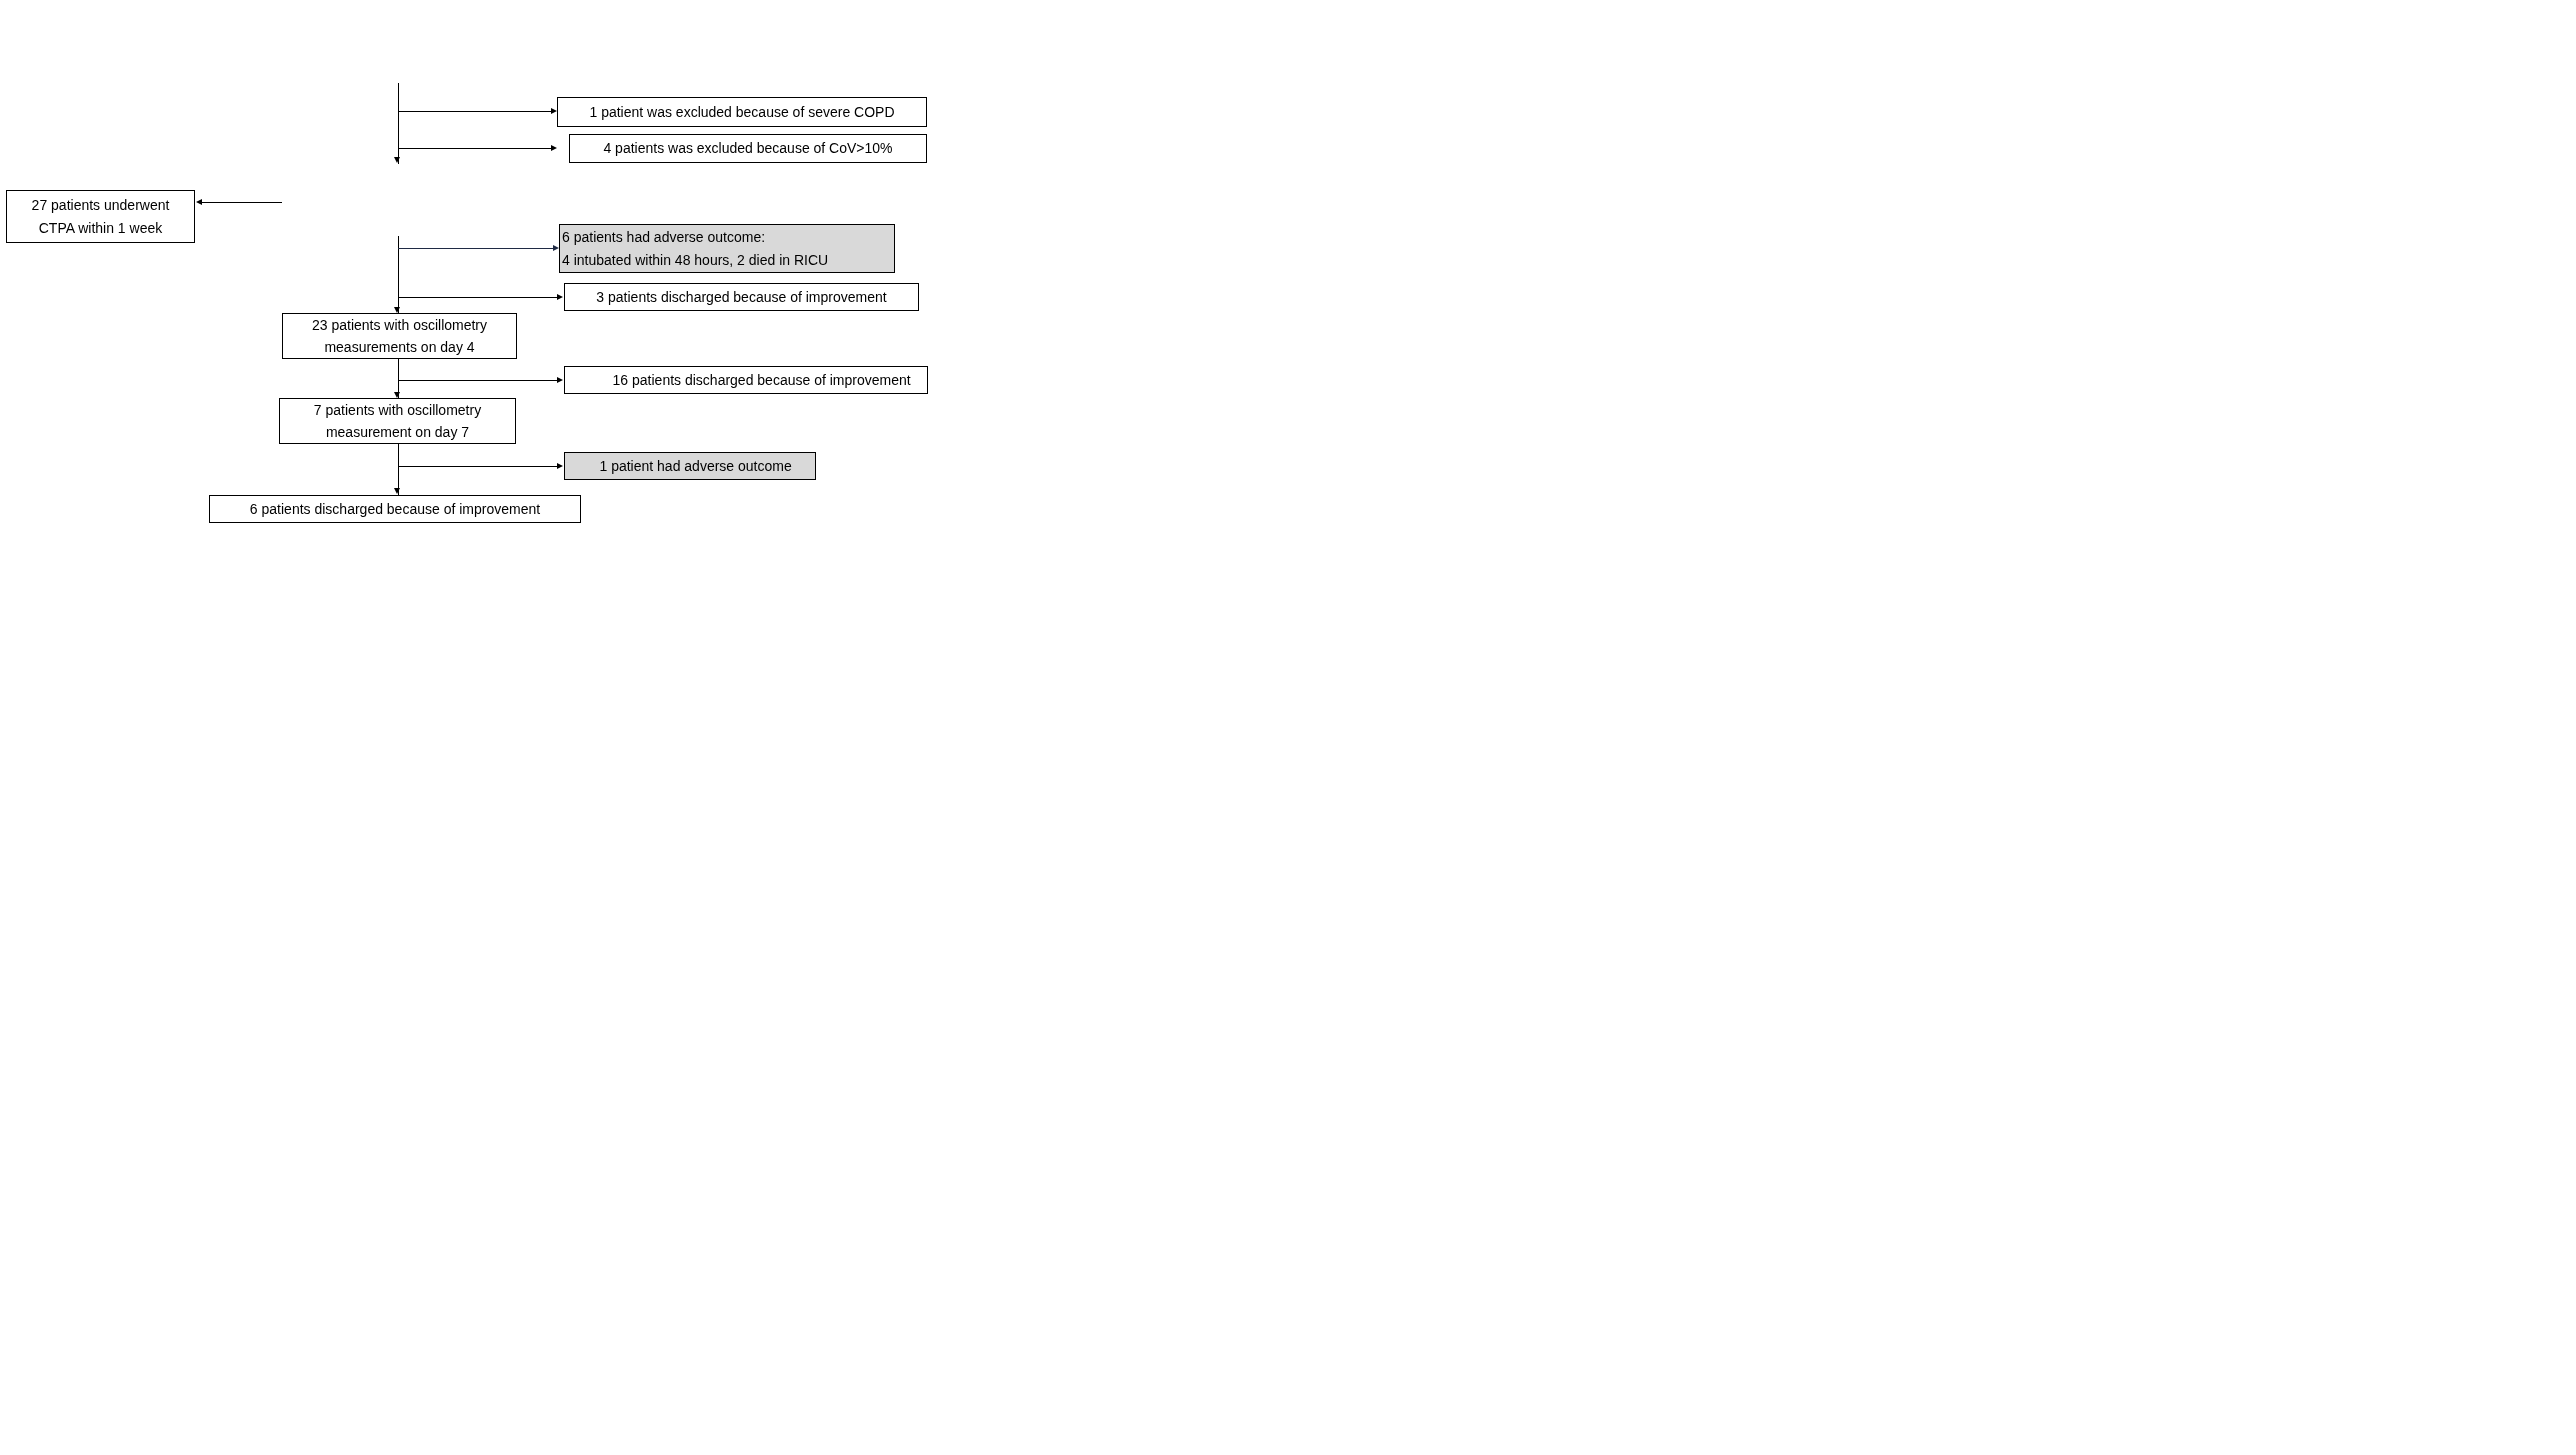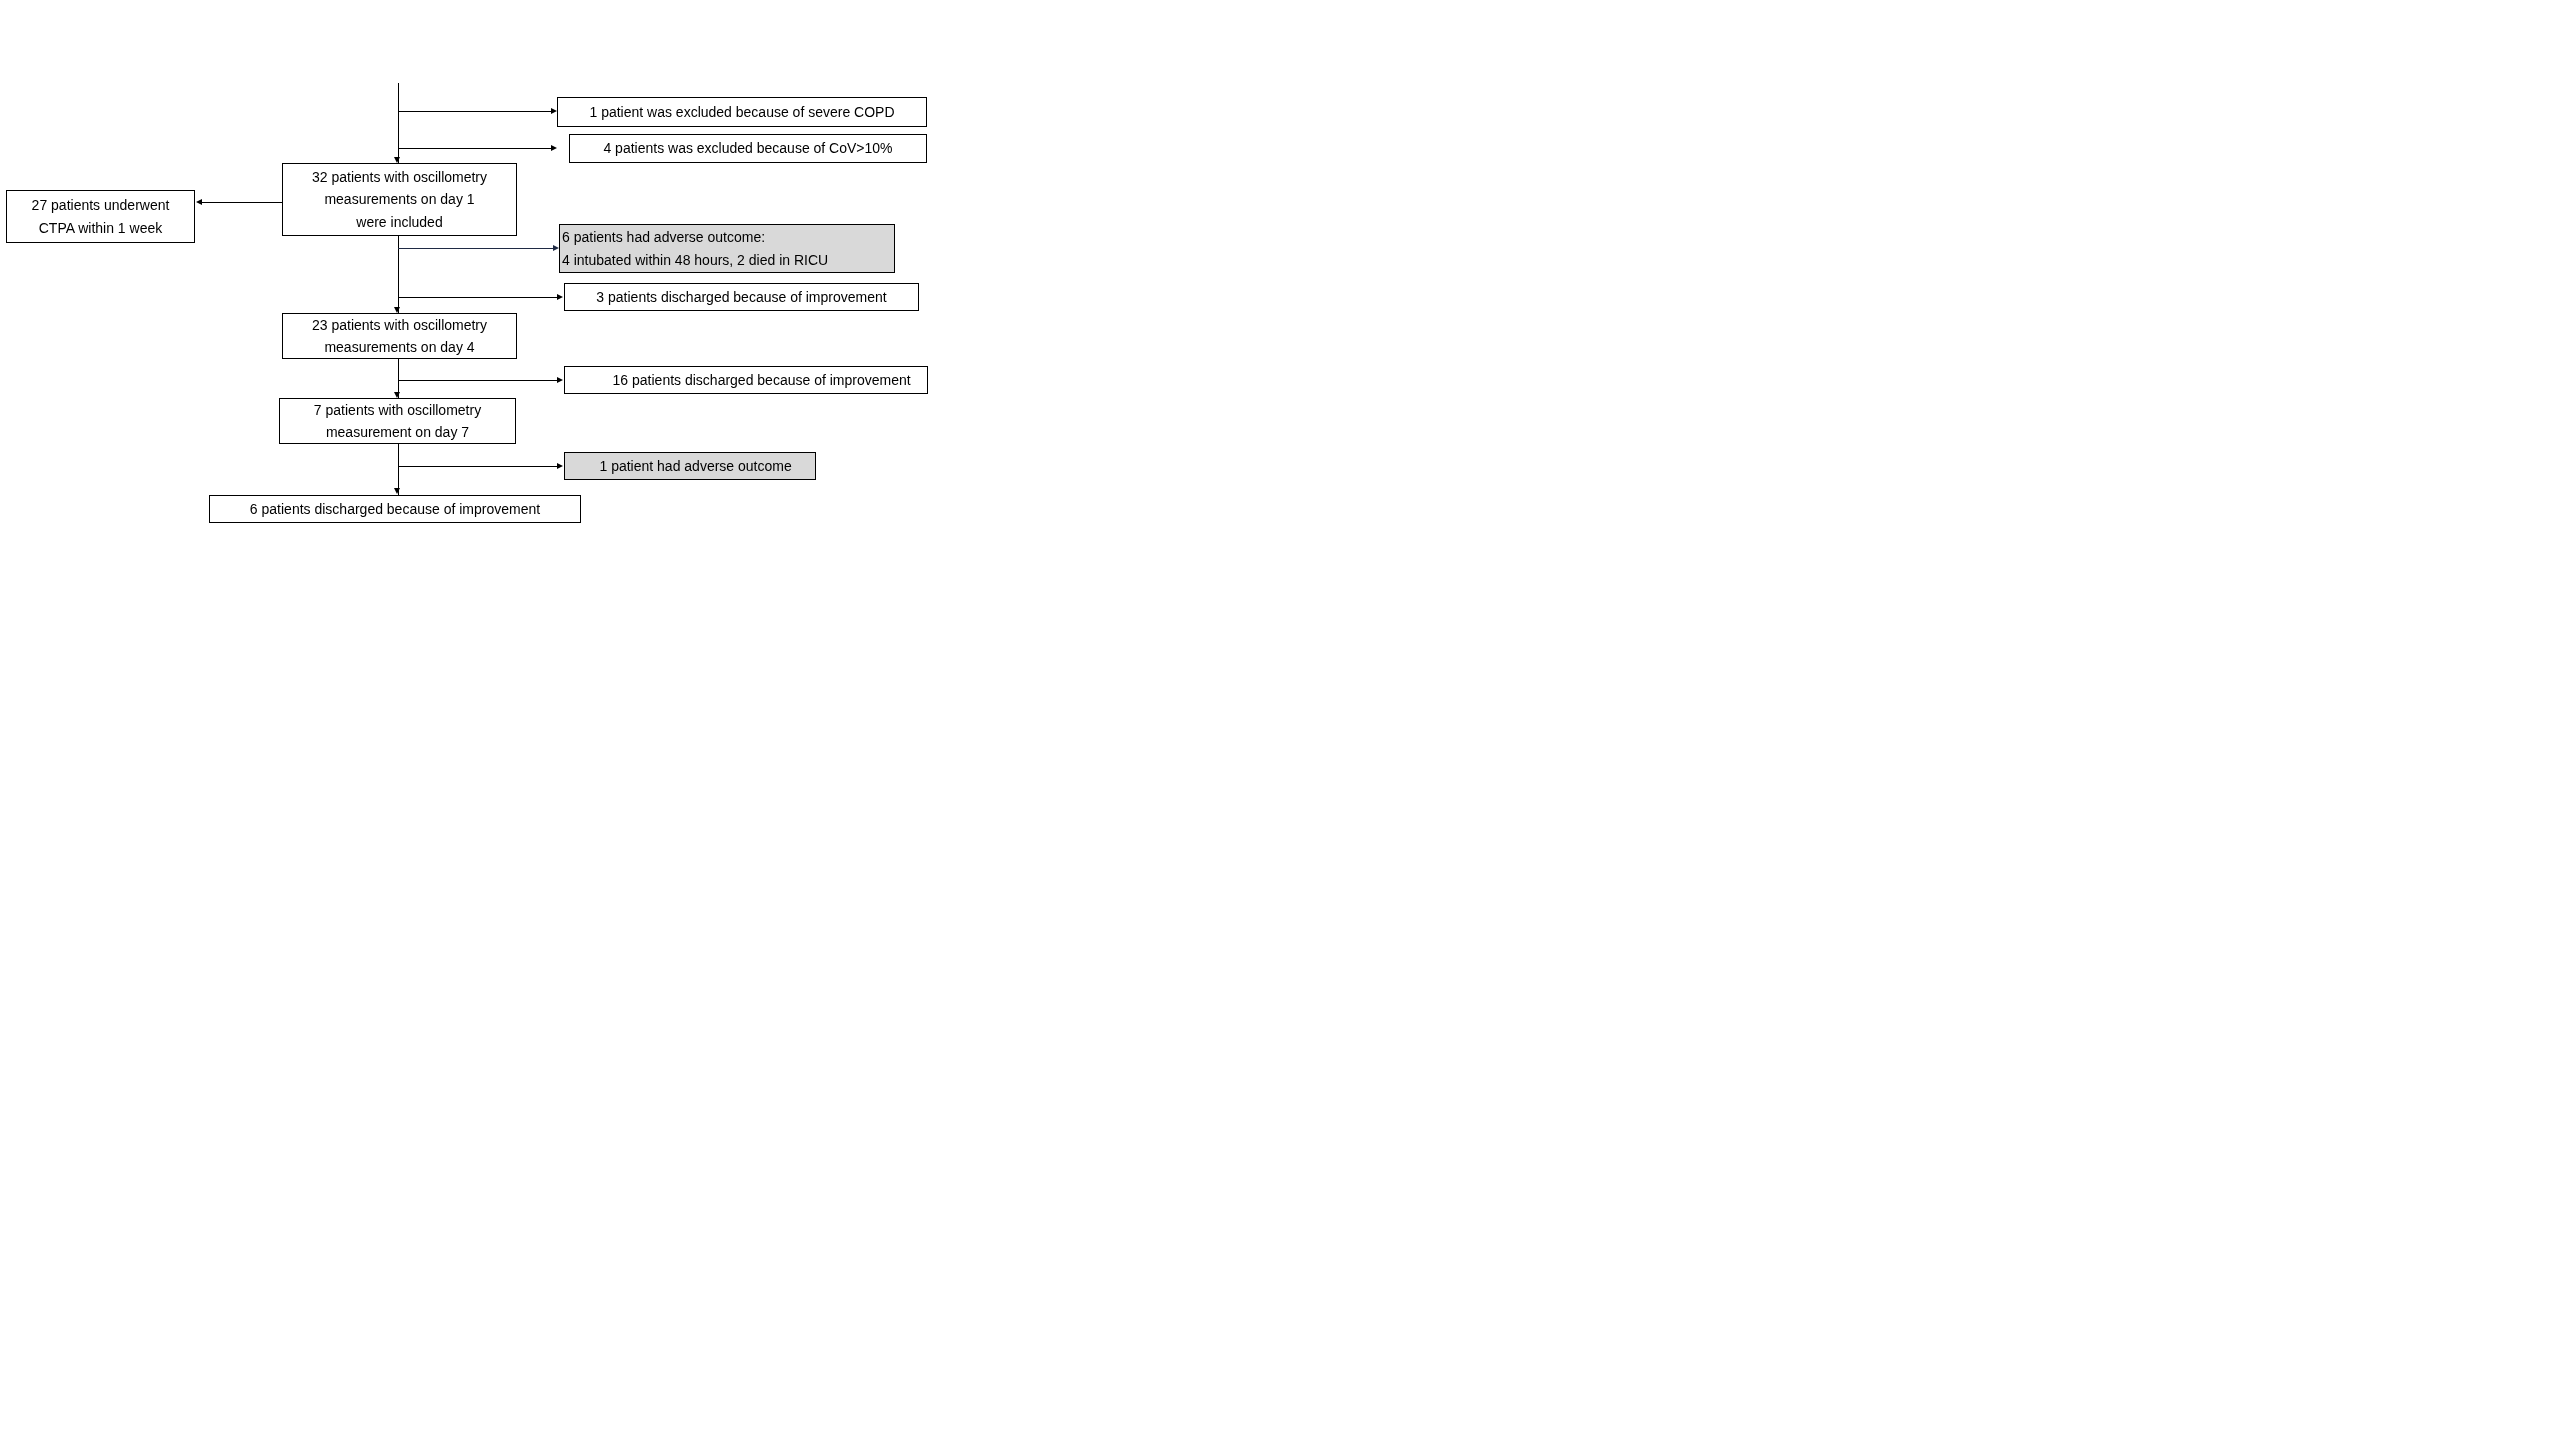--- a/index.html
+++ b/index.html
@@ -55,27 +55,20 @@
       <span>1 patient was excluded because of severe COPD</span>
     </div>
   </div>
 
   <div class="box" style="left:557px;top:134px;width:358px;height:29px;margin-left:12px;">
     <div class="lines">
       <span>4 patients was excluded because of CoV&gt;10%</span>
     </div>
   </div>
 
-  <div class="box" style="left:282px;top:163px;width:235px;height:73px;">
-    <div class="lines">
-      <span>32 patients with oscillometry</span>
-      <span>measurements on day 1</span>
-      <span>were included</span>
-    </div>
-  </div>
 
   <div class="box" style="left:6px;top:190px;width:189px;height:53px;">
     <div class="lines">
       <span>27 patients underwent</span>
       <span>CTPA within 1 week</span>
     </div>
   </div>
 
   <div class="box gray left-align" style="left:559px;top:224px;width:336px;height:49px;">
     <div class="lines">

